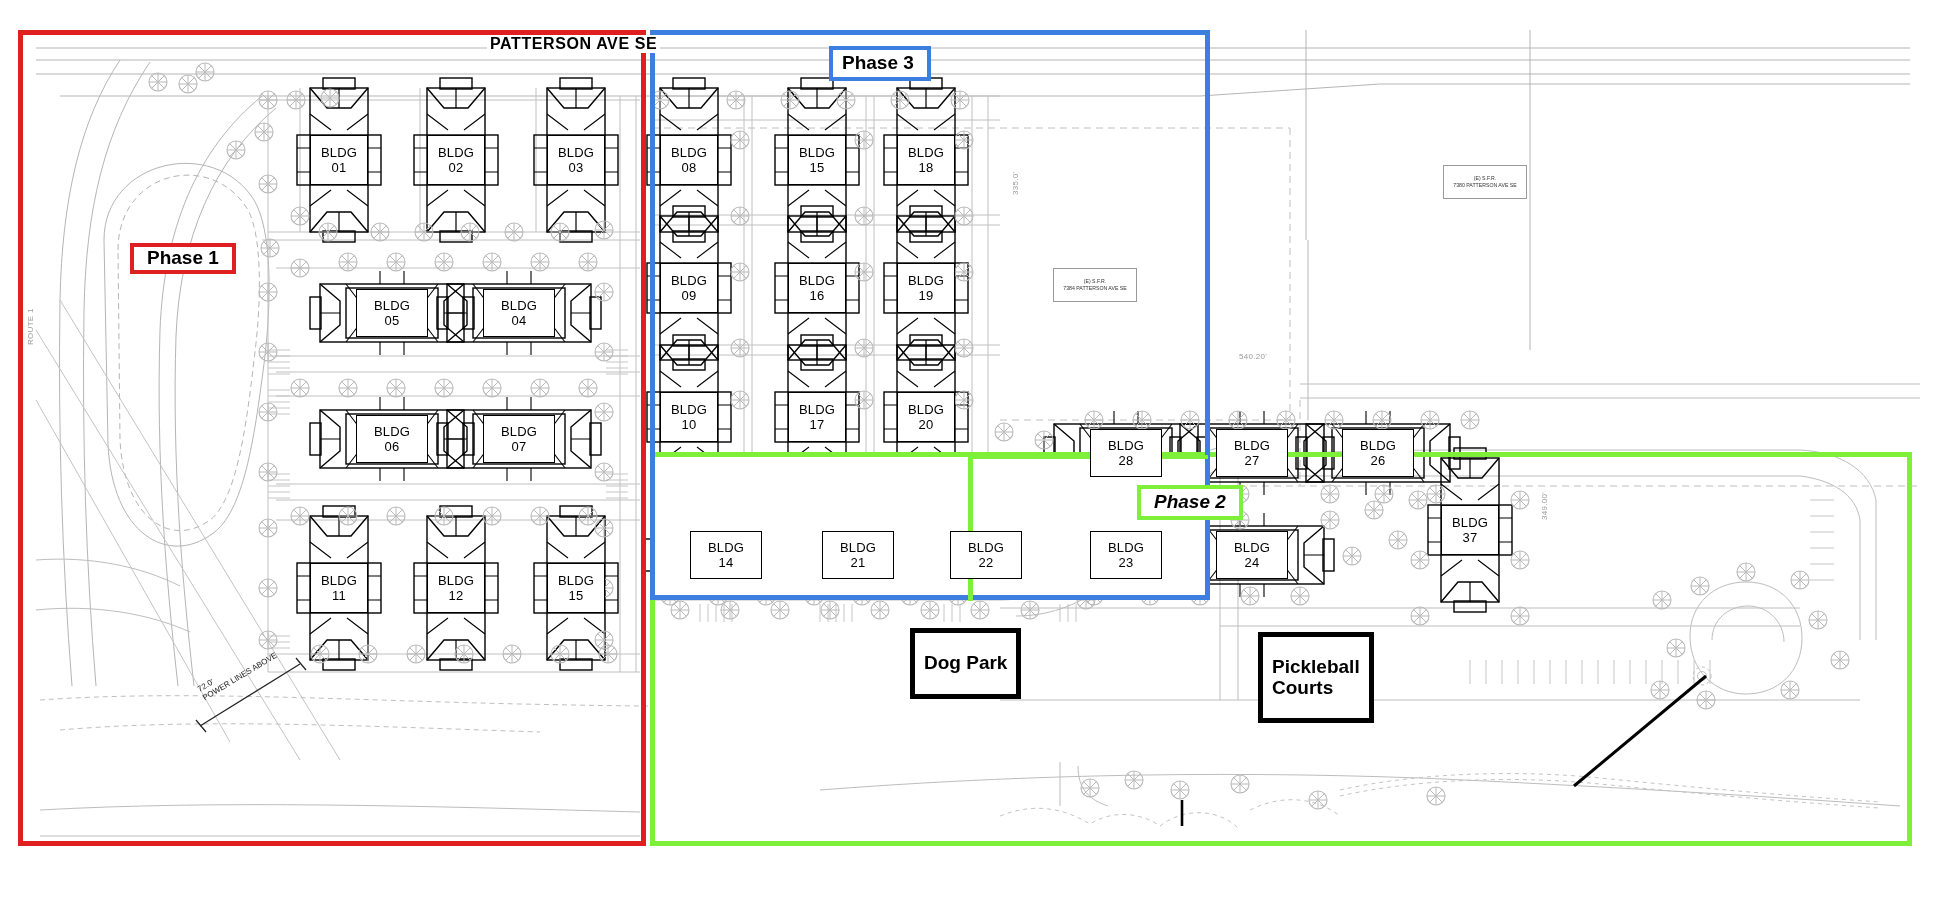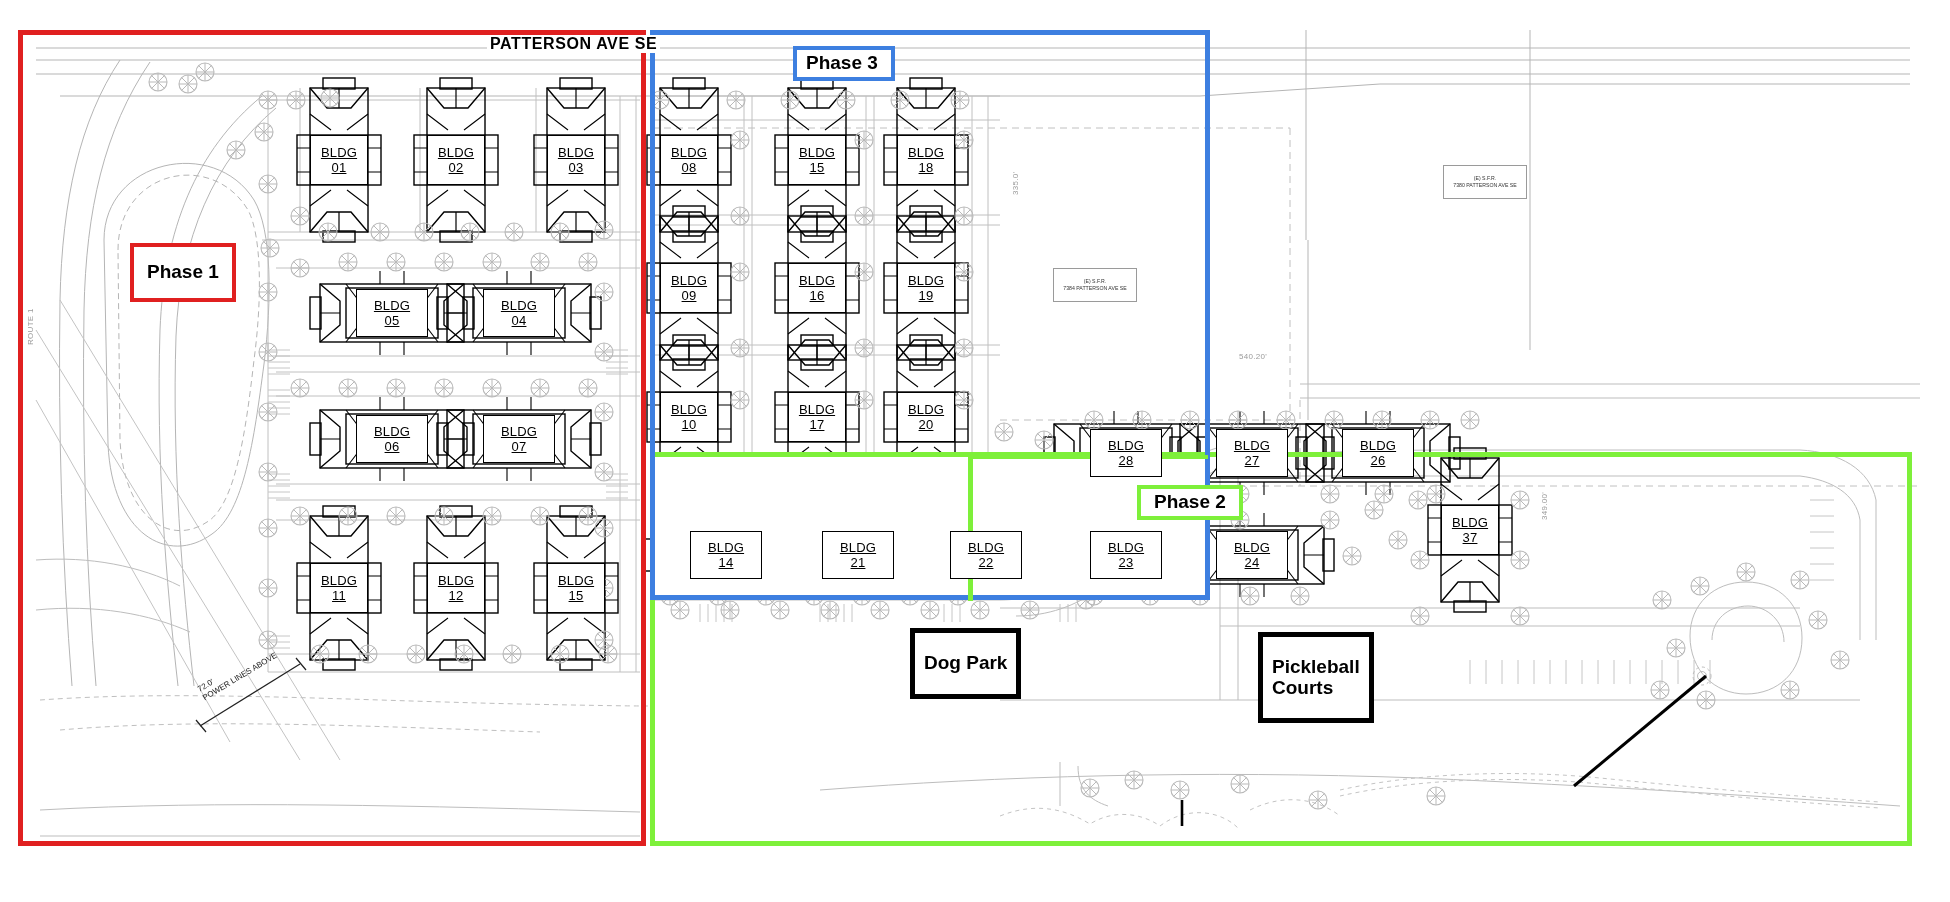--- a/index.html
+++ b/index.html
@@ -26,39 +26,38 @@
   .chip{
     position:absolute;
     background:#ffffff;
     font-weight:bold;
     color:#000;
     display:flex;align-items:center;justify-content:center;
     box-sizing:border-box;
     white-space:pre-line;
     line-height:1.08;
   }
-  .chip-ph1{border:4px solid #e02020;font-size:19px;padding:15px 13px;}
+  .chip-ph1{border:4px solid #e02020;font-size:19px;padding:1px 13px;}
   .chip-ph2{border:4px solid #7ef03a;font-size:19px;padding:3px 13px;}
   .chip-ph3{border:4px solid #3d7fe0;font-size:19px;padding:3px 13px;}
   .chip-blk{border:5px solid #000;font-size:19px;padding:20px 9px;}
 
   
   .bldg{
     position:absolute;
     box-sizing:border-box;
     border:1.4px solid #000;
     background:#fff;
     color:#000;
     font-size:13px;
     line-height:1.16;
     text-align:left;
     display:flex;flex-direction:column;
     align-items:center;justify-content:center;
     letter-spacing:.2px;
-    text-decoration:underline;
   }
   .bldg .num{font-size:13px;}
 
   
   .sfr{
     position:absolute;box-sizing:border-box;
     border:1px solid #9a9a9a;background:#fff;
     font-size:5.2px;color:#333;line-height:1.35;
     display:flex;flex-direction:column;
     align-items:center;justify-content:center;text-align:center;
@@ -486,22 +485,22 @@
 
   <div style="position:absolute;left:655px;top:457px;width:550px;height:140px;background:#fff;
               border-left:0;z-index:2;pointer-events:none;"></div>
   <div class="phase-box ph3" style="left:650px;top:452px;width:560px;height:148px;border-top:0;z-index:3;"></div>
   <div style="position:absolute;left:970px;top:455px;width:238px;height:4px;background:#7ef03a;z-index:4;"></div>
   <div style="position:absolute;left:968px;top:455px;width:5px;height:146px;background:#7ef03a;z-index:4;"></div>
 
   <div class="street" style="left:487px;top:35px;">PATTERSON AVE SE</div>
 
   <div class="chip chip-ph1" style="left:130px;top:243px;z-index:6;">Phase 1</div>
-  <div class="chip chip-ph2" style="left:1137px;top:485px;z-index:6;">Phase 2</div>
-  <div class="chip chip-ph3" style="left:793px;top:46px;z-index:6;padding-left:9px;">Phase 3</div>
+  <div class="chip chip-ph2" style="left:1137px;top:485px;z-index:6;font-style:italic;">Phase 2</div>
+  <div class="chip chip-ph3" style="left:829px;top:46px;z-index:6;padding-left:9px;">Phase 3</div>
 
   <div class="chip chip-blk" style="left:910px;top:628px;z-index:6;">Dog Park</div>
   <div class="chip chip-blk" style="left:1258px;top:632px;z-index:6;flex-direction:column;align-items:flex-start;">Pickleball
 Courts</div>
 
   <div id="bldg-layer">
       <div class="bldg" style="left: 310px; top: 135px; width: 58px; height: 50px; z-index: 5;">
         <span>BLDG</span>
         <span class="num">01</span>
       </div>

